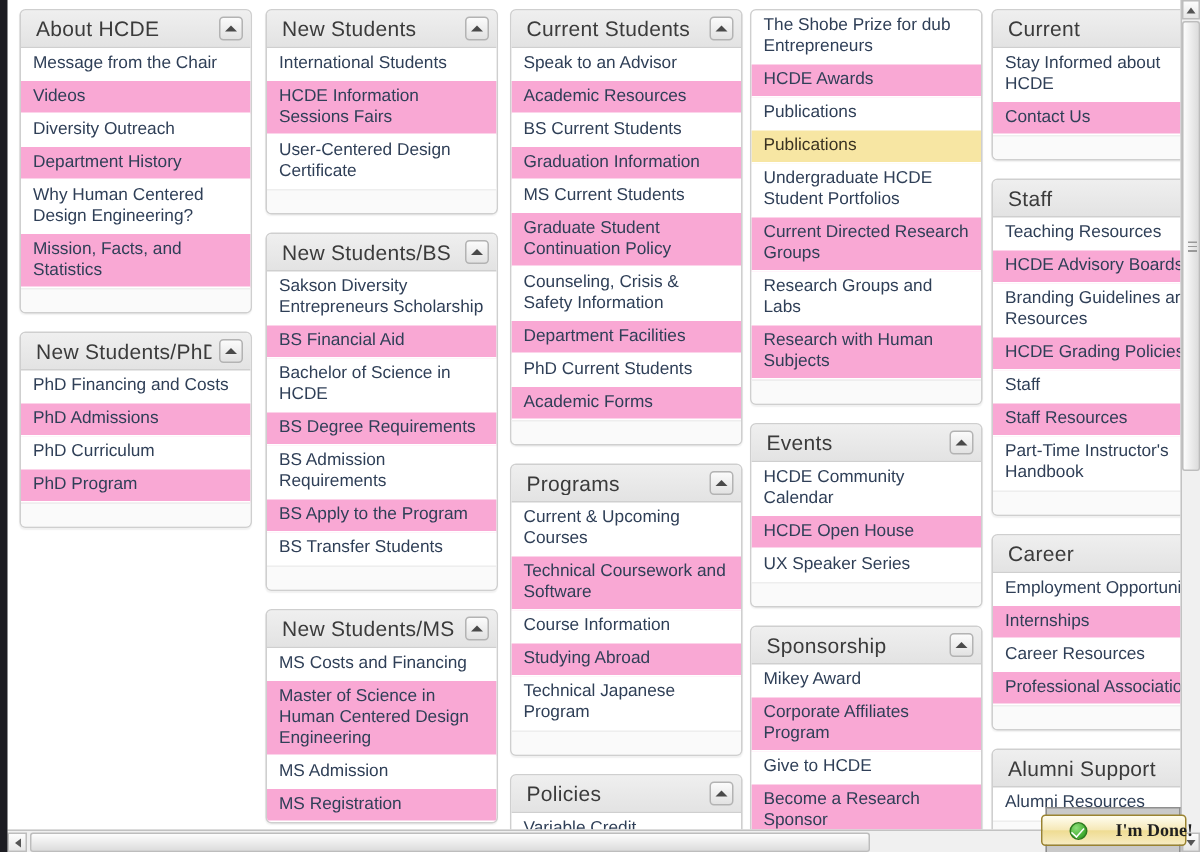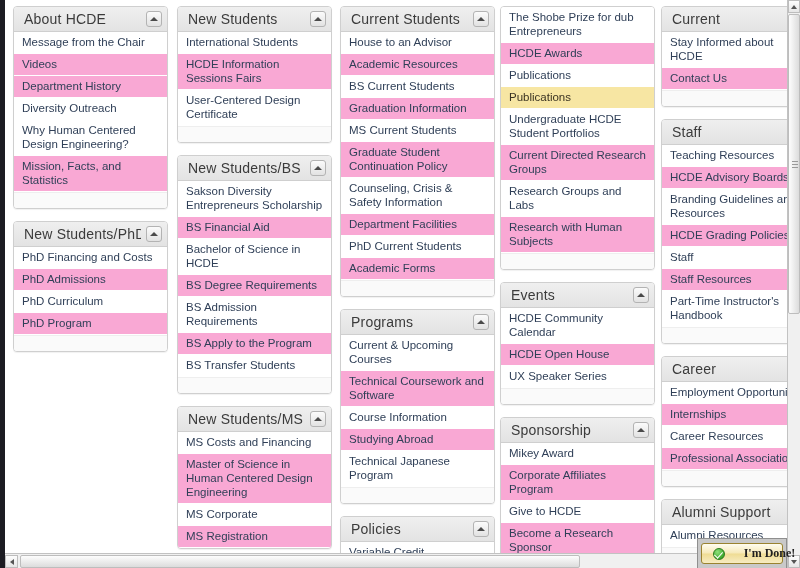--- a/index.html
+++ b/index.html
@@ -203,21 +203,21 @@
     width: 90px; height: 30px;
     background: #c9c9c9;
     border: 1px solid #8f8f8f;
     border-bottom: none;
     z-index: 40;
     display: flex;
     align-items: center;
     justify-content: center;
   }
   #done-btn {
-    width: 82px; height: 21px;
+    width: 97px; height: 21px;
     background: linear-gradient(to bottom, #fffdf0 0%, #f6e9b8 48%, #efdc93 52%, #f7ecc2 100%);
     border: 1px solid #9a8330;
     border-radius: 3px;
     display: flex;
     align-items: center;
     justify-content: center;
     gap: 19px;
     cursor: pointer;
     padding-left: 24px;
   }
@@ -258,22 +258,22 @@
         <div class="panel">
           <div class="panel-header">
             <div class="panel-title">About HCDE</div>
             <div class="collapse-btn">
               <span class="tri"></span>
             </div>
           </div>
           <div class="panel-body">
             <div class="item odd">Message from the Chair</div>
             <div class="item even">Videos</div>
+            <div class="item odd">Diversity Outreach</div>
             <div class="item even">Department History</div>
-            <div class="item odd">Diversity Outreach</div>
             <div class="item odd">Why Human Centered Design Engineering?</div>
             <div class="item even">Mission, Facts, and Statistics</div>
           </div>
           <div class="panel-footer"></div>
         </div>
         <div class="panel">
           <div class="panel-header">
             <div class="panel-title">New Students/PhD</div>
             <div class="collapse-btn">
               <span class="tri"></span>
@@ -324,35 +324,35 @@
         <div class="panel">
           <div class="panel-header">
             <div class="panel-title">New Students/MS</div>
             <div class="collapse-btn">
               <span class="tri"></span>
             </div>
           </div>
           <div class="panel-body">
             <div class="item odd">MS Costs and Financing</div>
             <div class="item even">Master of Science in Human Centered Design Engineering</div>
-            <div class="item odd">MS Corporate</div>
+            <div class="item odd">MS Admission</div>
             <div class="item even">MS Registration</div>
           </div>
         </div>
       </div>
       <div class="column col-2">
         <div class="panel">
           <div class="panel-header">
             <div class="panel-title">Current Students</div>
             <div class="collapse-btn">
               <span class="tri"></span>
             </div>
           </div>
           <div class="panel-body">
-            <div class="item odd">House to an Advisor</div>
+            <div class="item odd">Speak to an Advisor</div>
             <div class="item even">Academic Resources</div>
             <div class="item odd">BS Current Students</div>
             <div class="item even">Graduation Information</div>
             <div class="item odd">MS Current Students</div>
             <div class="item even">Graduate Student Continuation Policy</div>
             <div class="item odd">Counseling, Crisis &amp; Safety Information</div>
             <div class="item even">Department Facilities</div>
             <div class="item odd">PhD Current Students</div>
             <div class="item even">Academic Forms</div>
           </div>

